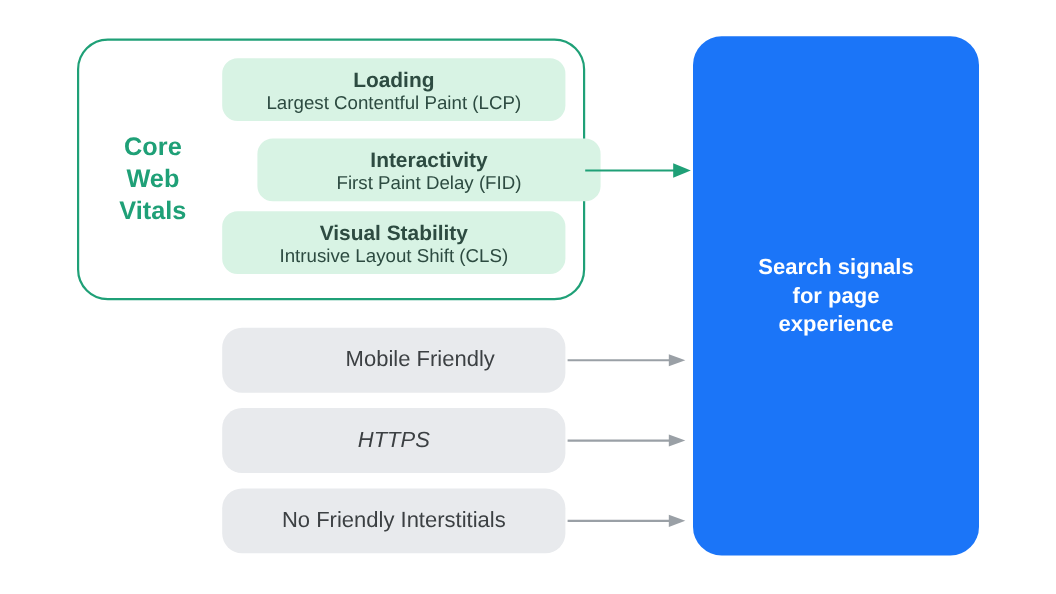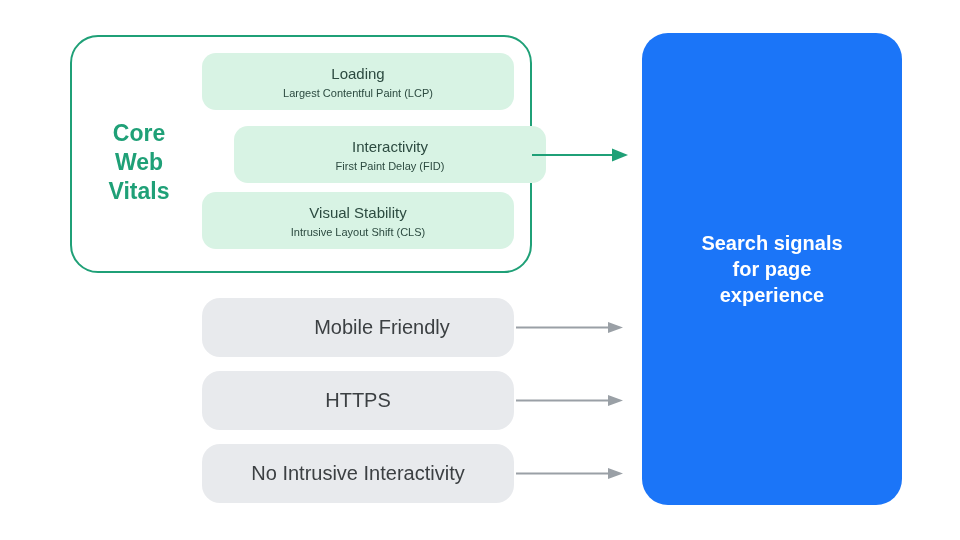--- a/index.html
+++ b/index.html
@@ -47,47 +47,47 @@
   .pill.green{
     background:var(--green-fill);
     height:57px;border-radius:14px;
   }
   .pill.gray{
     background:var(--gray-fill);
     height:59px;border-radius:18px;
   }
   .pill-title{
     color:var(--green-text-dark);
-    font-size:15px;
-    font-weight:400;
+    font-size:19px;
+    font-weight:700;
     line-height:22px;
   }
   .pill-sub{
     color:var(--green-text-dark);
-    font-size:11px;
+    font-size:17px;
     line-height:15px;
     margin-top:1px;
   }
   .gray-label{
     color:var(--gray-text);
     font-size:20px;
     font-weight:400;
   }
   #vital-loading{top:53px;}
   #vital-interactivity{top:126px;margin-left:32px;}
   #vital-visual-stability{top:192px;}
   #signal-mobile-friendly{top:298px;padding-left:48px;}
-  #signal-https{top:371px;}
+  #signal-https{top:371px;font-style:italic;}
   #signal-no-intrusive-interstitials{top:444px;}
   .result-box{
     position:absolute;
     left:630px;top:33px;width:260px;height:472px;
     background:var(--blue);
     border-radius:26px;
-    display:flex;align-items:center;justify-content:center;margin-left:12px;
+    display:flex;align-items:center;justify-content:center;
   }
   .result-label{
     width:170px;
     text-align:center;
     color:var(--white);
     font-size:20px;
     font-weight:700;
     line-height:26px;
   }
   .arrow-overlay{
@@ -123,21 +123,21 @@
 
   <div class="pill gray" id="signal-mobile-friendly">
     <div class="gray-label">Mobile Friendly</div>
   </div>
 
   <div class="pill gray" id="signal-https">
     <div class="gray-label">HTTPS</div>
   </div>
 
   <div class="pill gray" id="signal-no-intrusive-interstitials">
-    <div class="gray-label">No Intrusive Interactivity</div>
+    <div class="gray-label">No Friendly Interstitials</div>
   </div>
 
   <div class="result-box">
     <div class="result-label">Search signals for page experience</div>
   </div>
 
   <svg class="arrow-overlay" viewBox="0 0 960 540" aria-hidden="true">
     <g class="arrow-green">
       <line x1="532" y1="155" x2="614" y2="155" stroke="currentColor" stroke-width="2"></line>
       <polygon points="612,148.5 628,155 612,161.5" fill="currentColor"></polygon>

